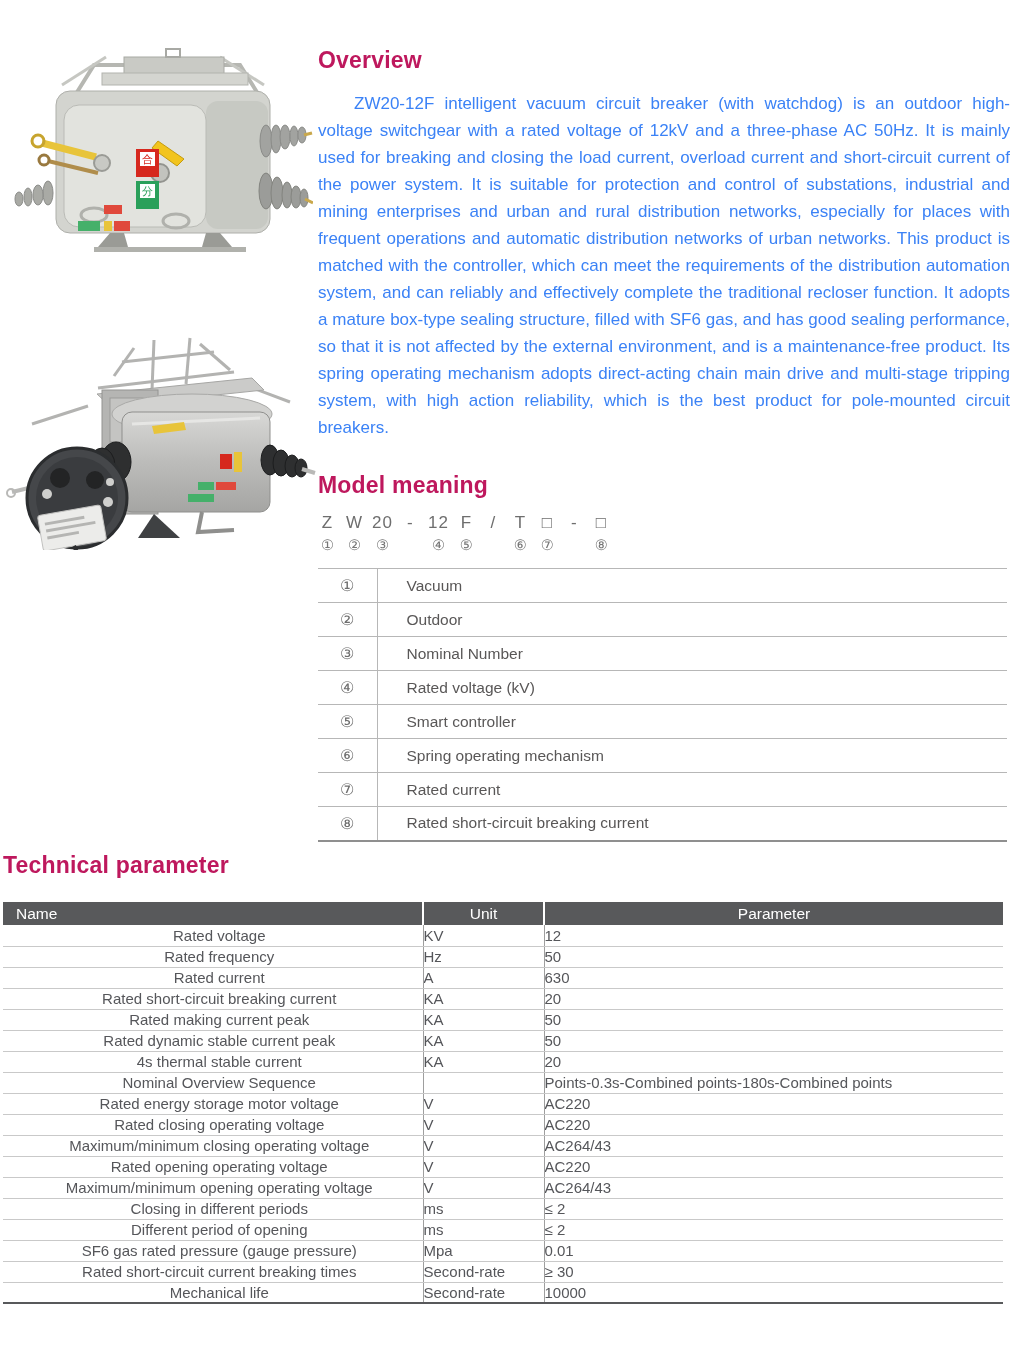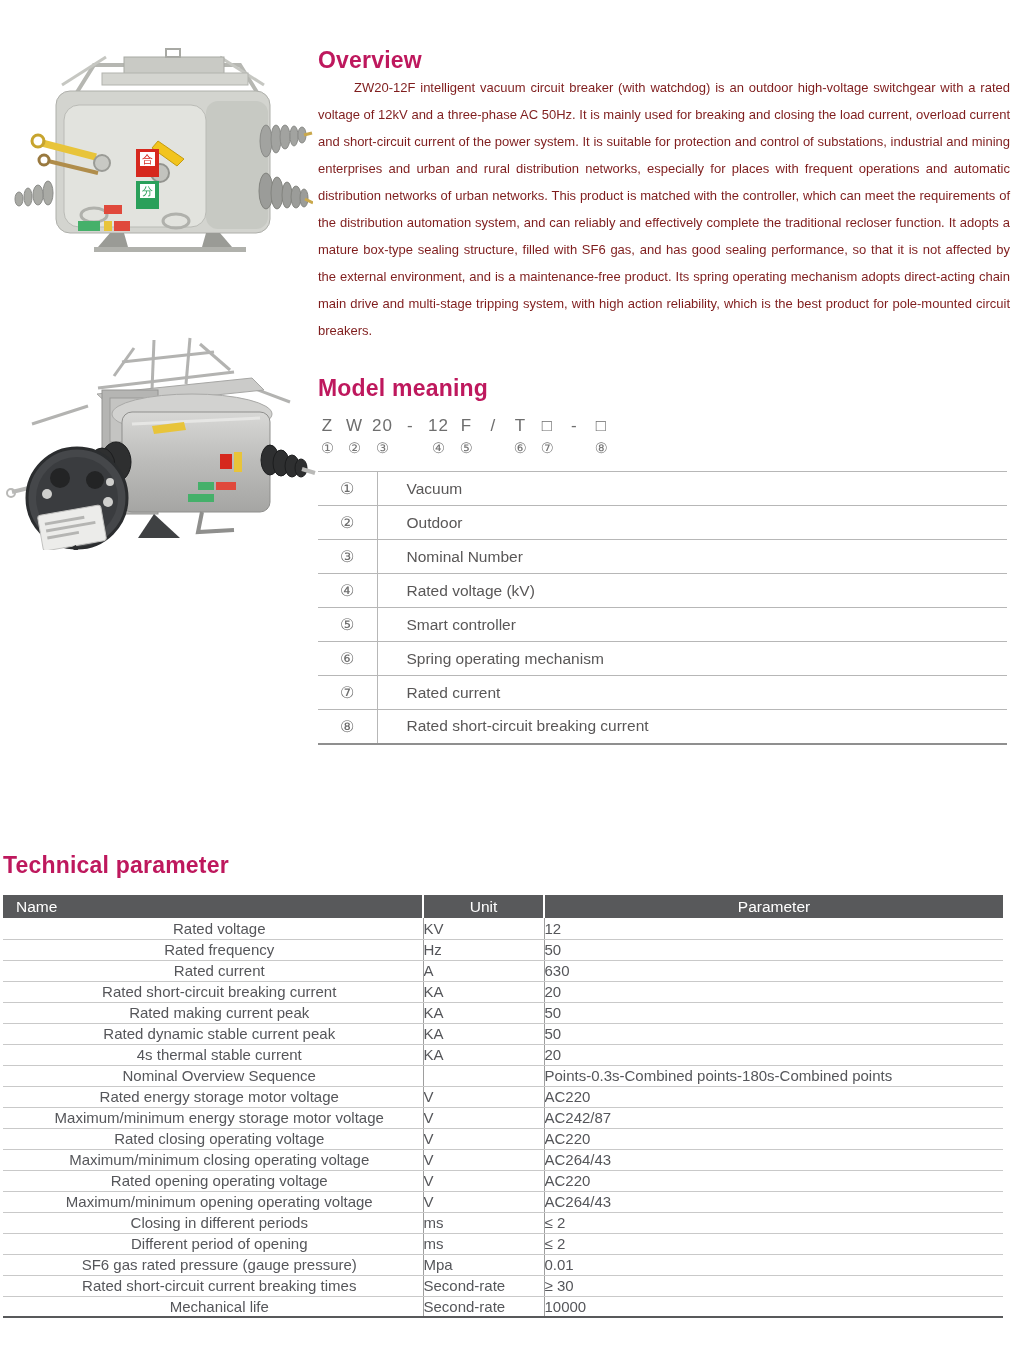--- a/index.html
+++ b/index.html
@@ -12,38 +12,38 @@
 
   
   .left-col { position:absolute; left:2px; top:45px; width:315px; }
   .photo { display:block; }
   .photo-1 { margin-left:6px; }
   .photo-2 { margin-top:75px; }
 
   
   .right-col { position:absolute; left:318px; top:46px; width:692px; }
   .overview-body {
-    font-size:13px; line-height:27px; color:#7f1d1d;
+    margin-top:16px; font-size:17px; line-height:27px; color:#3b82f6;
     text-align:justify; text-indent:36px;
   }
   .model-heading { margin-top:30px; }
   .model-code { margin-top:14px; display:flex; gap:8px; color:#6e6e6e; }
   .seg { min-width:19px; display:flex; flex-direction:column; align-items:center; }
   .seg-sym { font-size:17px; line-height:19px; letter-spacing:1px; }
   .seg-num { font-size:14.5px; line-height:16px; margin-top:5px; color:#777; }
 
   table { border-collapse:collapse; }
   .model-table { margin-top:15px; width:689px; border-top:1px solid #b7b7b7; border-bottom:2px solid #8f8f8f; }
   .model-table td { border-bottom:1px solid #b7b7b7; height:34px; font-size:15.5px; color:#595757; }
   .model-table td.num { width:59px; text-align:center; border-right:1px solid #b7b7b7; font-size:16px; color:#6e6e6e; }
   .model-table td.label { padding-left:29px; }
 
   
   .tech-section { position:absolute; left:3px; top:851px; width:1000px; }
-  .tech-table { margin-top:16px; width:1000px; table-layout:fixed; border-bottom:2px solid #58595b; }
+  .tech-table { margin-top:23px; width:1000px; table-layout:fixed; border-bottom:2px solid #58595b; }
   .tech-table th {
     background:#58595b; color:#ffffff; font-weight:normal; font-size:15.5px; height:23px; text-align:center;
   }
   .tech-table th.name { text-align:left; padding-left:13px; }
   .tech-table th + th { border-left:2px solid #ffffff; }
   .tech-table td {
     height:21px; font-size:15px; color:#55565a; border-bottom:1px solid #c9c9c9; text-align:left;
     white-space:nowrap; overflow:hidden;
   }
   .tech-table td.name { text-align:center; padding-left:13px; }
@@ -361,25 +361,20 @@
           <td class="name">Nominal Overview Sequence</td>
           <td></td>
           <td>Points-0.3s-Combined points-180s-Combined points</td>
         </tr>
         <tr>
           <td class="name">Rated energy storage motor voltage</td>
           <td>V</td>
           <td>AC220</td>
         </tr>
         <tr>
-          <td class="name">Maximum/minimum energy storage motor voltage</td>
-          <td>V</td>
-          <td>AC242/87</td>
-        </tr>
-        <tr>
           <td class="name">Rated closing operating voltage</td>
           <td>V</td>
           <td>AC220</td>
         </tr>
         <tr>
           <td class="name">Maximum/minimum closing operating voltage</td>
           <td>V</td>
           <td>AC264/43</td>
         </tr>
         <tr>

